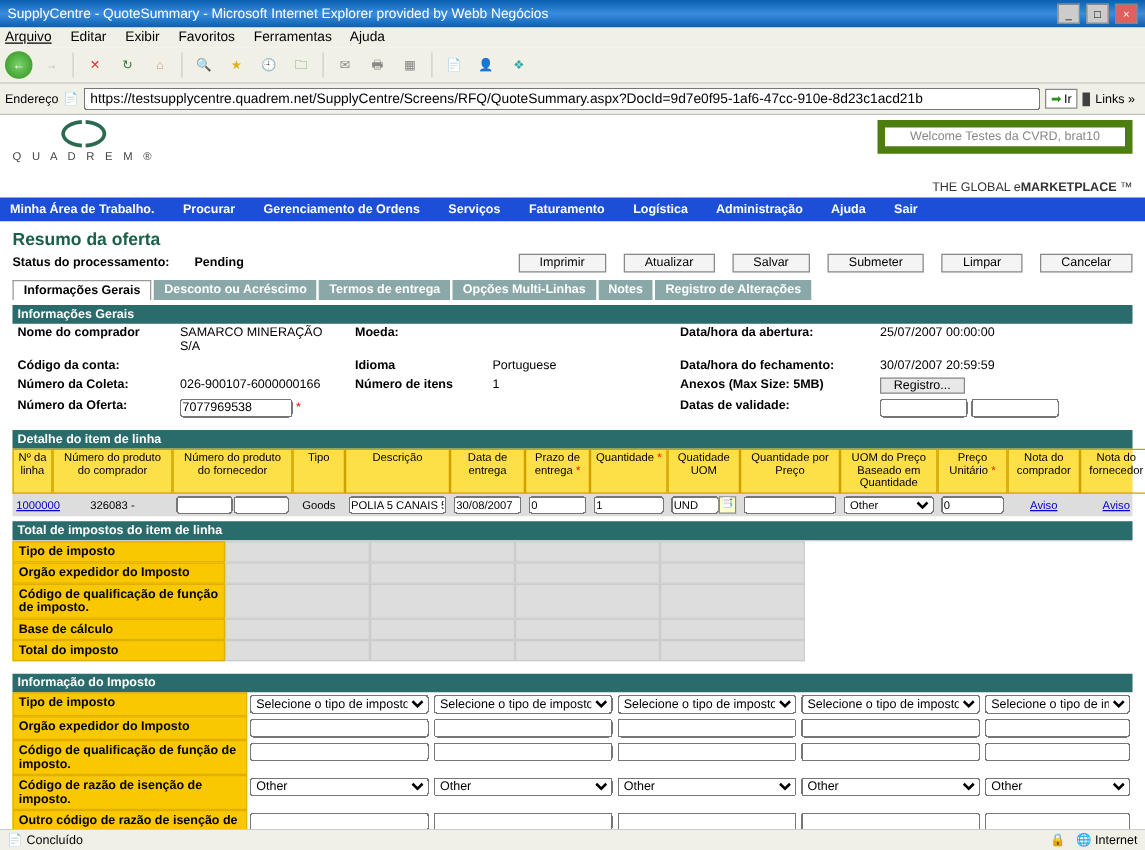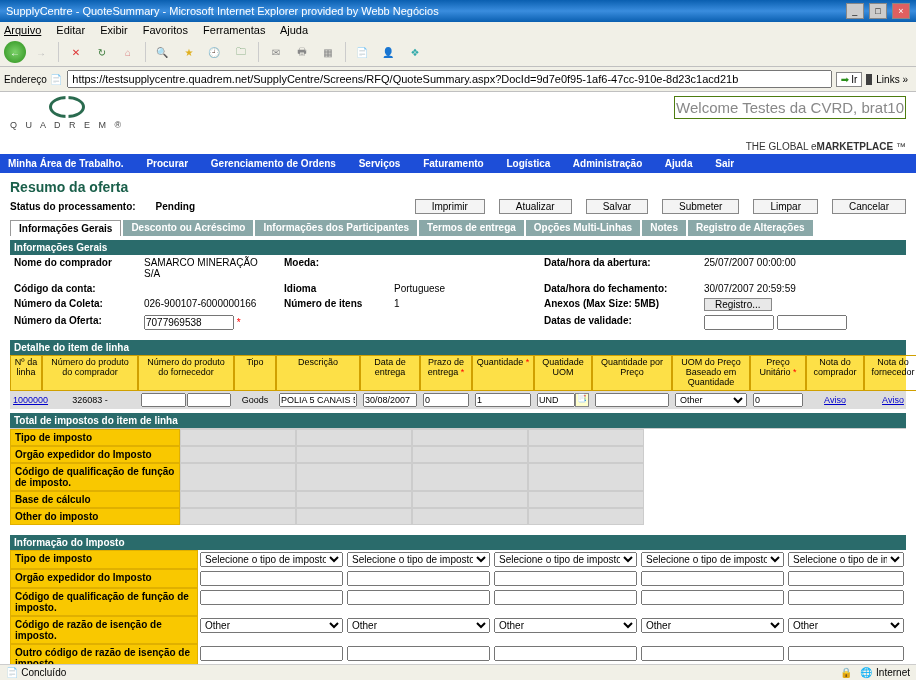--- a/index.html
+++ b/index.html
@@ -13,21 +13,21 @@
 .toolbar .sep { border-left: 1px solid #ccc; height: 20px; margin: 0 2px; }
 .addrbar { background: #f1f0e7; padding: 3px 4px; display: flex; align-items: center; gap: 4px; border-bottom: 1px solid #c0c0c0; }
 .addrbar input { flex: 1; font-size: 11px; padding: 1px 3px; }
 .addrbar .go { background: #fff; border: 1px solid #888; padding: 1px 4px; font-size: 10px; display: flex; align-items: center; gap: 2px; }
 .addrbar .links { padding: 0 4px; font-size: 10px; border-left: 6px solid #404040; }
 .header { display: flex; justify-content: space-between; align-items: flex-start; padding: 4px 10px 2px; }
 .logo { text-align: center; }
 .logo .ring { width: 36px; height: 22px; border: 3px solid #2a6b4f; border-radius: 50%; margin: 0 auto; position: relative; }
 .logo .ring::after { content: ''; position: absolute; left: 50%; top: -3px; width: 3px; height: 28px; background: #fff; transform: translateX(-50%); }
 .logo .brand { font-size: 9px; letter-spacing: 3px; color: #444; margin-top: 2px; }
-.welcome { border: 1px solid #4d7c0f; padding: 2px 1px; font-size: 15px; color: #888; }
+.welcome { border: 6px solid #4d7c0f; padding: 2px 20px; font-size: 10px; color: #888; }
 .tagline { text-align: right; font-size: 10px; color: #333; }
 .tagline strong { font-weight: bold; }
 .navmenu { background: #1d4ed8; color: #fff; padding: 4px 8px; font-size: 10px; font-weight: bold; }
 .navmenu span { margin-right: 20px; cursor: pointer; }
 .content { padding: 6px 10px 12px; }
 .pgtitle { color: #1a5f4a; font-size: 14px; font-weight: bold; margin-bottom: 4px; }
 .statusrow { display: flex; align-items: center; gap: 20px; }
 .statusrow .lbl { font-size: 10px; font-weight: bold; }
 .statusrow .val { font-size: 10px; font-weight: bold; }
 .actionbtns { margin-left: auto; display: flex; gap: 14px; }
@@ -147,21 +147,20 @@
       <button>Salvar</button>
       <button>Submeter</button>
       <button>Limpar</button>
       <button>Cancelar</button>
     </div>
   </div>
 
   <div class="tabs">
     <div class="tab active">Informações Gerais</div>
     <div class="tab">Desconto ou Acréscimo</div>
-    <div class="tab">Informações dos Participantes</div>
     <div class="tab">Termos de entrega</div>
     <div class="tab">Opções Multi-Linhas</div>
     <div class="tab">Notes</div>
     <div class="tab">Registro de Alterações</div>
   </div>
 
   <div class="section-hdr">Informações Gerais</div>
   <div class="info-grid">
     <div class="cell k">Nome do comprador</div>
     <div class="cell">SAMARCO MINERAÇÃO S/A</div>
@@ -253,21 +252,21 @@
       <div class="v"></div>
       <div class="v"></div>
       <div class="v"></div>
       <div></div>
       <div class="lbl">Base de cálculo</div>
       <div class="v"></div>
       <div class="v"></div>
       <div class="v"></div>
       <div class="v"></div>
       <div></div>
-      <div class="lbl">Other do imposto</div>
+      <div class="lbl">Total do imposto</div>
       <div class="v"></div>
       <div class="v"></div>
       <div class="v"></div>
       <div class="v"></div>
       <div></div>
     </div>
 
   <div class="section-hdr" style="margin-top:10px">Informação do Imposto</div>
   <div class="taxinfo" id="taxinfo">
       <div class="lbl">Tipo de imposto</div>

